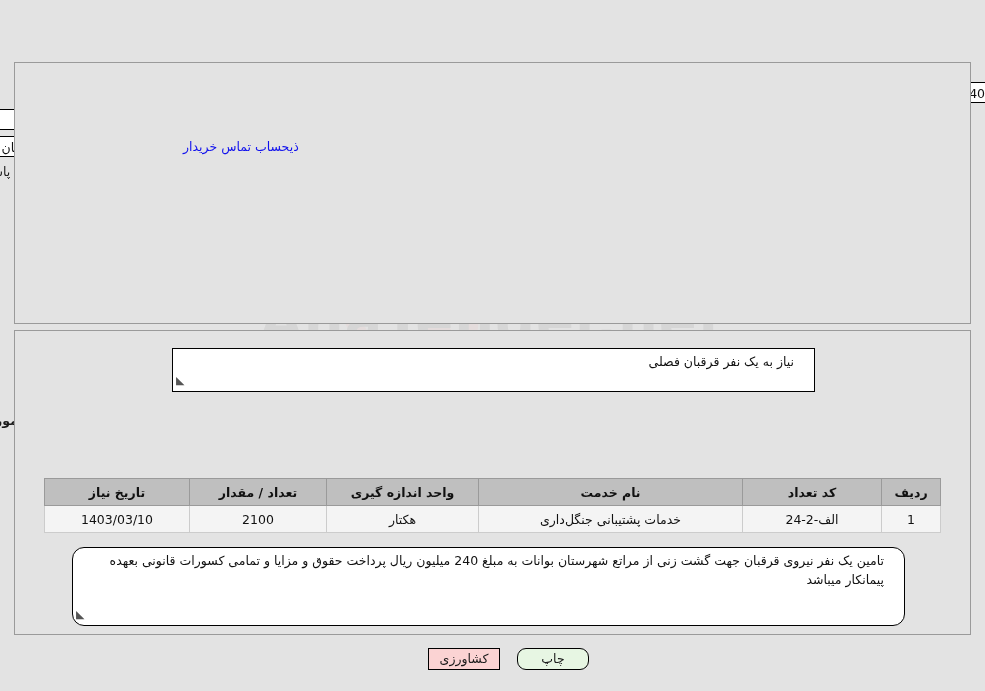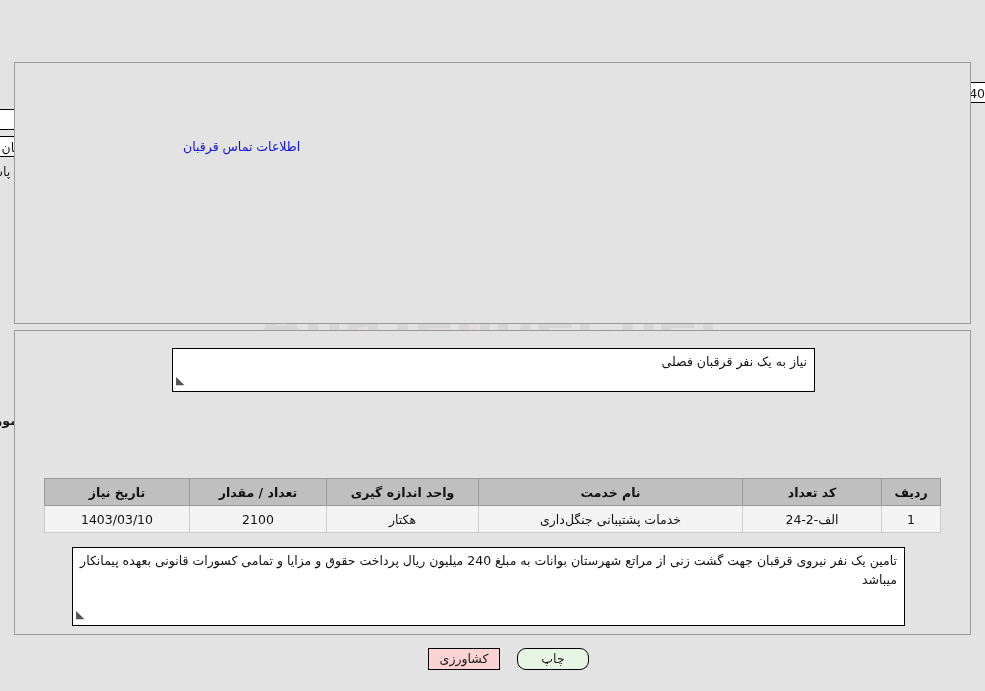--- a/index.html
+++ b/index.html
@@ -144,21 +144,21 @@
   }
 
   
   .ta {
     position: absolute;
     box-sizing: border-box;
     background: #ffffff;
     border: 1px solid #000000;
     font-size: 12.5px;
     color: #111;
-    padding: 3px 7px;
+    padding: 3px 20px;
     line-height: 19px;
     text-align: right;
     overflow: hidden;
   }
   .ta .grip {
     position: absolute;
     left: 3px; bottom: 1px;
     font-size: 11px;
     color: #555;
     transform: scaleX(-1);
@@ -230,21 +230,21 @@
   <div class="lbl" style="right:880px; top:85px; width:85px;">شماره نیاز:</div>
   <div class="fld center" style="right:607px; top:82px; width:265px;">1103003112000045</div>
   <div class="lbl" style="right:437px; top:85px;">تاریخ و ساعت اعلان عمومی:</div>
   <div class="fld center" style="right:700px; top:82px; width:182px; right:auto; left:882px; width:182px;">1403/03/05 - 10:38</div>
 
   <div class="lbl" style="right:862px; top:112px;">نام دستگاه خریدار:</div>
   <div class="fld rightal" style="right:607px; top:109px; width:382px;">اداره کل منابع طبیعی و ابخیزداری استان فارس</div>
 
   <div class="lbl" style="right:845px; top:139px;">ایجاد کننده درخواست:</div>
   <div class="fld rightal" style="right:607px; top:136px; width:414px;">مریم محمودی ذیحساب بوانات اداره کل منابع طبیعی و ابخیزداری استان فارس</div>
-  <div class="link" style="left:183px; top:139px;">اطلاعات تماس قرقبان</div>
+  <div class="link" style="left:183px; top:139px;">ذیحساب تماس خریدار</div>
 
   <div class="lbl" style="right:905px; top:164px; width:78px; line-height:15px; text-align:right;">مهلت ارسال پاسخ: تا تاریخ:</div>
   <div class="fld center" style="right:607px; top:163px; width:180px;">1403/03/10</div>
   <div class="plain" style="right:563px; top:166px;">ساعت</div>
   <div class="fld center" style="right:395px; top:163px; width:110px;">12:12</div>
   <div class="fld center" style="right:238px; top:163px; width:86px;">5</div>
   <div class="plain" style="right:202px; top:166px;">روز و</div>
   <div class="fld cream center" style="right:95px; top:163px; width:96px;">00:30:20</div>
   <div class="plain" style="left:110px; top:166px;">ساعت باقي مانده</div>
 
@@ -306,21 +306,21 @@
         <td>الف-2-24</td>
         <td>خدمات پشتیبانی جنگل‌داری</td>
         <td>هکتار</td>
         <td>2100</td>
         <td>1403/03/10</td>
       </tr>
     </tbody>
   </table>
 
   <div class="lbl lbl-b" style="right:866px; top:583px;">توضیحات خریدار:</div>
-  <div class="ta" style="right:80px; top:547px; left:72px; height:79px; z-index:3;">
+  <div class="ta" style="right:80px; top:547px; left:72px; height:79px; z-index:3;border-radius:12px;">
     <span>تامین یک نفر نیروی قرقبان جهت گشت زنی از مراتع شهرستان بوانات  به مبلغ 240 میلیون ریال پرداخت حقوق و مزایا و تمامی کسورات قانونی بعهده پیمانکار میباشد</span>
     <span class="grip">◢</span>
   </div>
 
   <div class="btn" id="btn-print">چاپ</div>
   <div class="btn" id="btn-back">کشاورزی</div>
 
 </div>
 
 </body></html>

